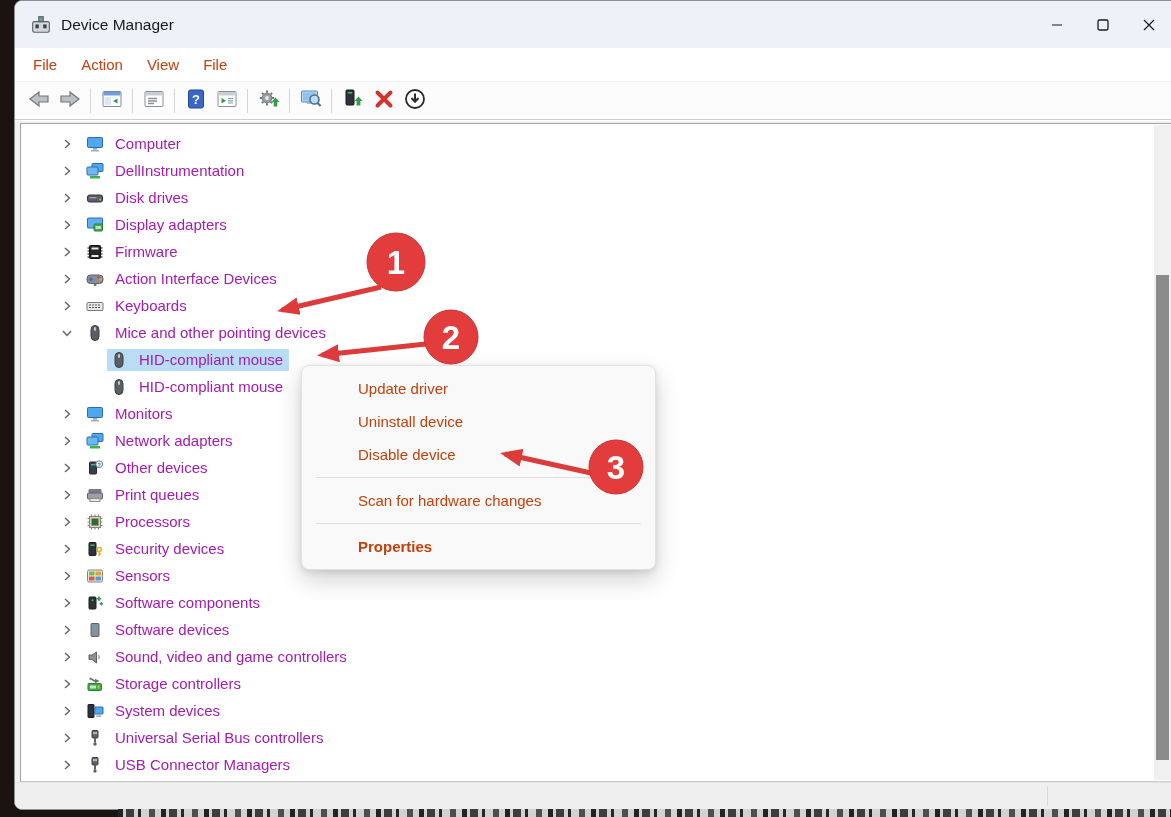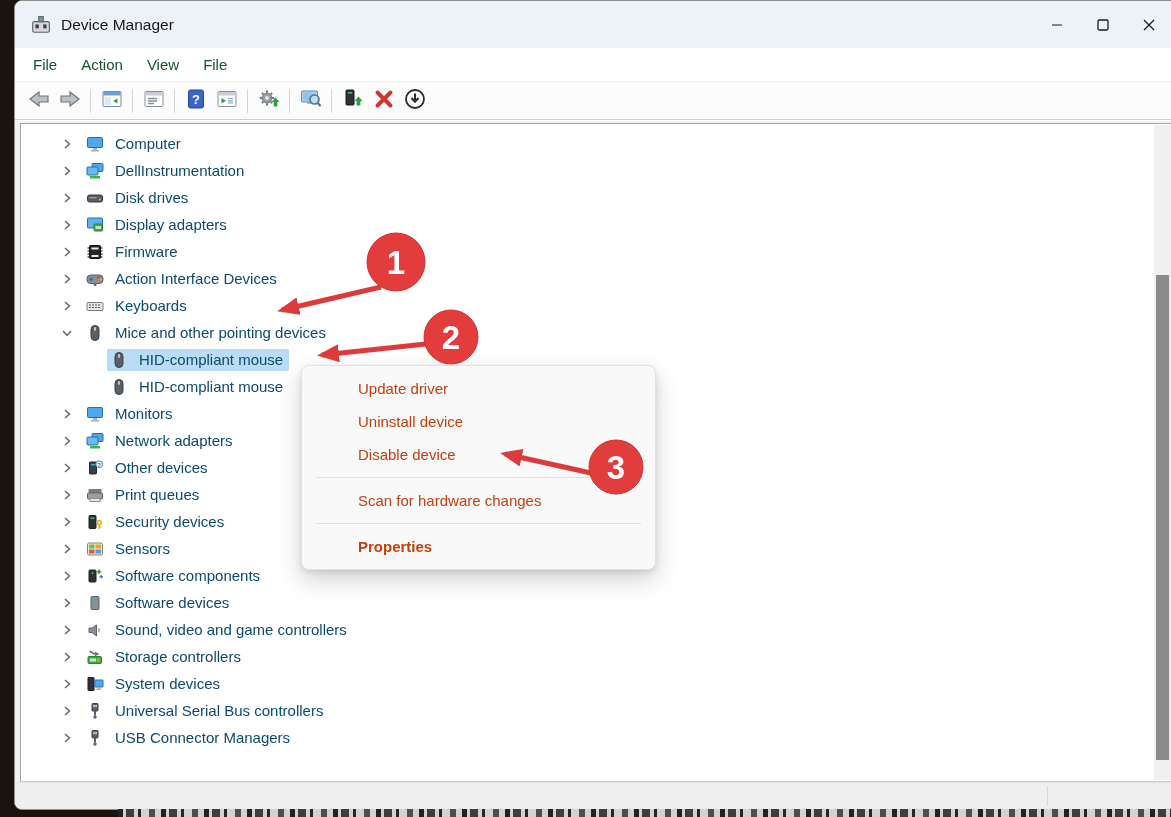--- a/index.html
+++ b/index.html
@@ -25,42 +25,42 @@
   .win-btn {
     width:46px; height:47px; border:none; background:transparent;
     display:flex; align-items:center; justify-content:center; cursor:default;
   }
   
   .menubar {
     height:34px; background:#ffffff; display:flex; align-items:center;
     padding-left:6px; border-bottom:1px solid #f0f0f0;
   }
   .menu-item {
-    font-size:15px; color:#14532d; padding:4px 12px; background:transparent;
+    font-size:15px; color:#c2410c; padding:4px 12px; background:transparent;
   }
   
   .toolbar {
     height:38px; background:#fcfcfc; display:flex; align-items:center;
     padding-left:8px; border-bottom:1px solid #cfcfcf;
   }
   .tb-btn {
     width:31px; height:30px; display:flex; align-items:center; justify-content:center;
     border:none; background:transparent;
   }
   .tb-sep { width:1px; height:24px; background:#d4d4d4; margin:0 5px; }
   
   .content {
     position:absolute; top:120px; left:0; right:0; bottom:27px; background:#f2f2f2;
   }
   .panel {
     position:absolute; left:5px; top:2px; right:5px; bottom:0;
     background:#fff; border:1px solid #a3a3a3; border-bottom-color:#c9c9c9;
   }
   .tree { position:absolute; left:0; top:0; right:18px; bottom:0; padding-top:6px; overflow:hidden; }
-  .row { height:27px; display:flex; align-items:center; font-size:15px; color:#0c4a6e; }
+  .row { height:27px; display:flex; align-items:center; font-size:15px; color:#a21caf; }
   .row .chev { width:16px; height:16px; display:inline-flex; margin-right:8px; flex:none; }
   .row .hl { display:inline-flex; align-items:center; padding:2px 6px 2px 3px; border-radius:1px; }
   .row.selected .hl { background:#b9ddf6; }
   .row .ticon { width:20px; height:18px; display:inline-flex; margin-right:9px; flex:none; }
   .row.lv0 { padding-left:38px; }
   .row.lv1 { padding-left:86px; }
   .scrollbar {
     position:absolute; top:1px; right:1px; bottom:1px; width:17px; background:#f0f0f0;
   }
   .sb-thumb { position:absolute; left:2px; width:13px; top:150px; height:485px; background:#8b8b8b; }
@@ -448,20 +448,37 @@
             </span>
             <span class="hl">
               <span class="ticon">
                 <svg width="18" height="18" viewBox="0 0 18 18">
                   <rect x="2.5" y="3" width="13" height="4" rx="1" fill="#777d83"></rect>
                   <rect x="1.5" y="7" width="15" height="6" rx="1" fill="#9aa0a6" stroke="#5f656b"></rect>
                   <rect x="4" y="12.5" width="10" height="3" fill="#e4e7ea" stroke="#8a9096"></rect>
                 </svg>
               </span>
               <span>Print queues</span>
+            </span>
+          </div>
+          <div class="row lv0">
+            <span class="chev">
+              <svg width="16" height="16" viewBox="0 0 16 16">
+                <path d="M6 4l4.5 4L6 12" stroke="#636363" stroke-width="1.4" fill="none"></path>
+              </svg>
+            </span>
+            <span class="hl">
+              <span class="ticon">
+                <svg width="18" height="18" viewBox="0 0 18 18">
+                  <path d="M1.5 5.5h2M1.5 9h2M1.5 12.5h2M14.5 5.5h2M14.5 9h2M14.5 12.5h2M5.5 1.5v2M9 1.5v2M12.5 1.5v2M5.5 14.5v2M9 14.5v2M12.5 14.5v2" stroke="#8a8374" stroke-width="1.2"></path>
+                  <rect x="3.5" y="3.5" width="11" height="11" fill="#d9d2c4" stroke="#8a8374"></rect>
+                  <rect x="5.5" y="5.5" width="7" height="7" fill="#2f6b33"></rect>
+                </svg>
+              </span>
+              <span>Processors</span>
             </span>
           </div>
           <div class="row lv0">
             <span class="chev">
               <svg width="16" height="16" viewBox="0 0 16 16">
                 <path d="M6 4l4.5 4L6 12" stroke="#636363" stroke-width="1.4" fill="none"></path>
               </svg>
             </span>
             <span class="hl">
               <span class="ticon">

